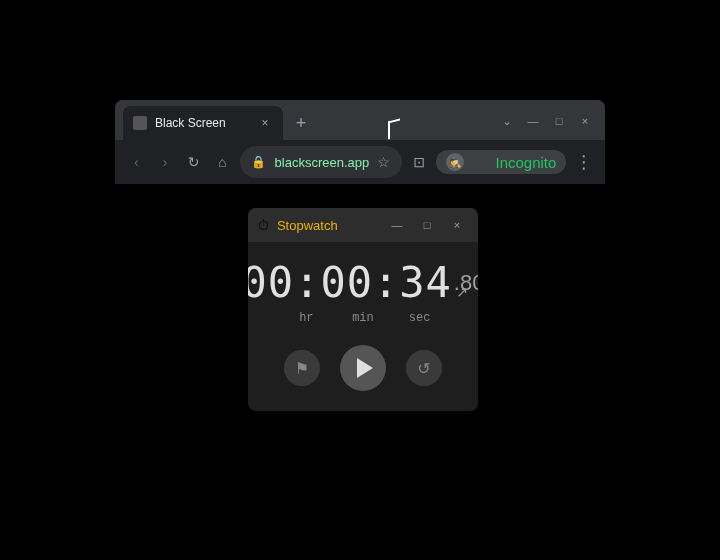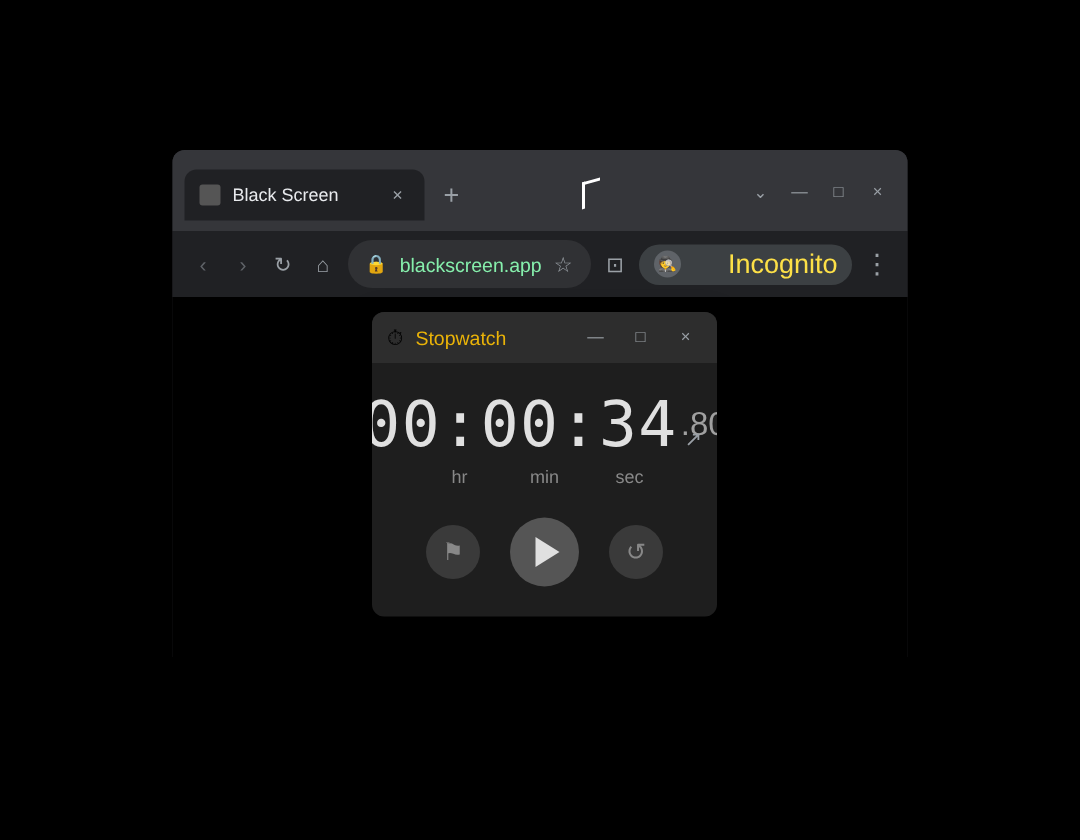--- a/index.html
+++ b/index.html
@@ -24,21 +24,21 @@
       box-shadow: 0 4px 20px rgba(0,0,0,0.8);
     }
 
     
     .tab-bar {
       display: flex;
       align-items: center;
       background: #35363a;
       border-radius: 8px 8px 0 0;
       padding: 6px 8px 0 8px;
-      height: 54px;
+      height: 40px;
       gap: 4px;
     }
 
     .tab {
       display: flex;
       align-items: center;
       background: #202124;
       border-radius: 8px 8px 0 0;
       padding: 0 10px;
       height: 34px;
@@ -180,22 +180,22 @@
       border-radius: 50%;
       background: #5f6368;
       display: flex;
       align-items: center;
       justify-content: center;
       font-size: 10px;
       color: #e8eaed;
     }
 
     .profile-text {
-      font-size: 18px;
-      color: #fde047;
+      font-size: 15px;
+      color: #22c55e;
       margin-left: 25px;
     }
 
     .menu-btn {
       width: 28px;
       height: 28px;
       border-radius: 50%;
       display: flex;
       align-items: center;
       justify-content: center;
@@ -288,20 +288,21 @@
       color: #a0a0a0;
       font-weight: 300;
       margin-left: 2px;
     }
 
     .sw-labels {
       display: flex;
       justify-content: space-around;
       padding: 0 10px;
       margin-bottom: 20px;
+      font-family: Liberation Mono, monospace;
     }
 
     .sw-label {
       font-size: 12px;
       color: #888;
       width: 40px;
       text-align: center;
     }
 
     .sw-controls {

